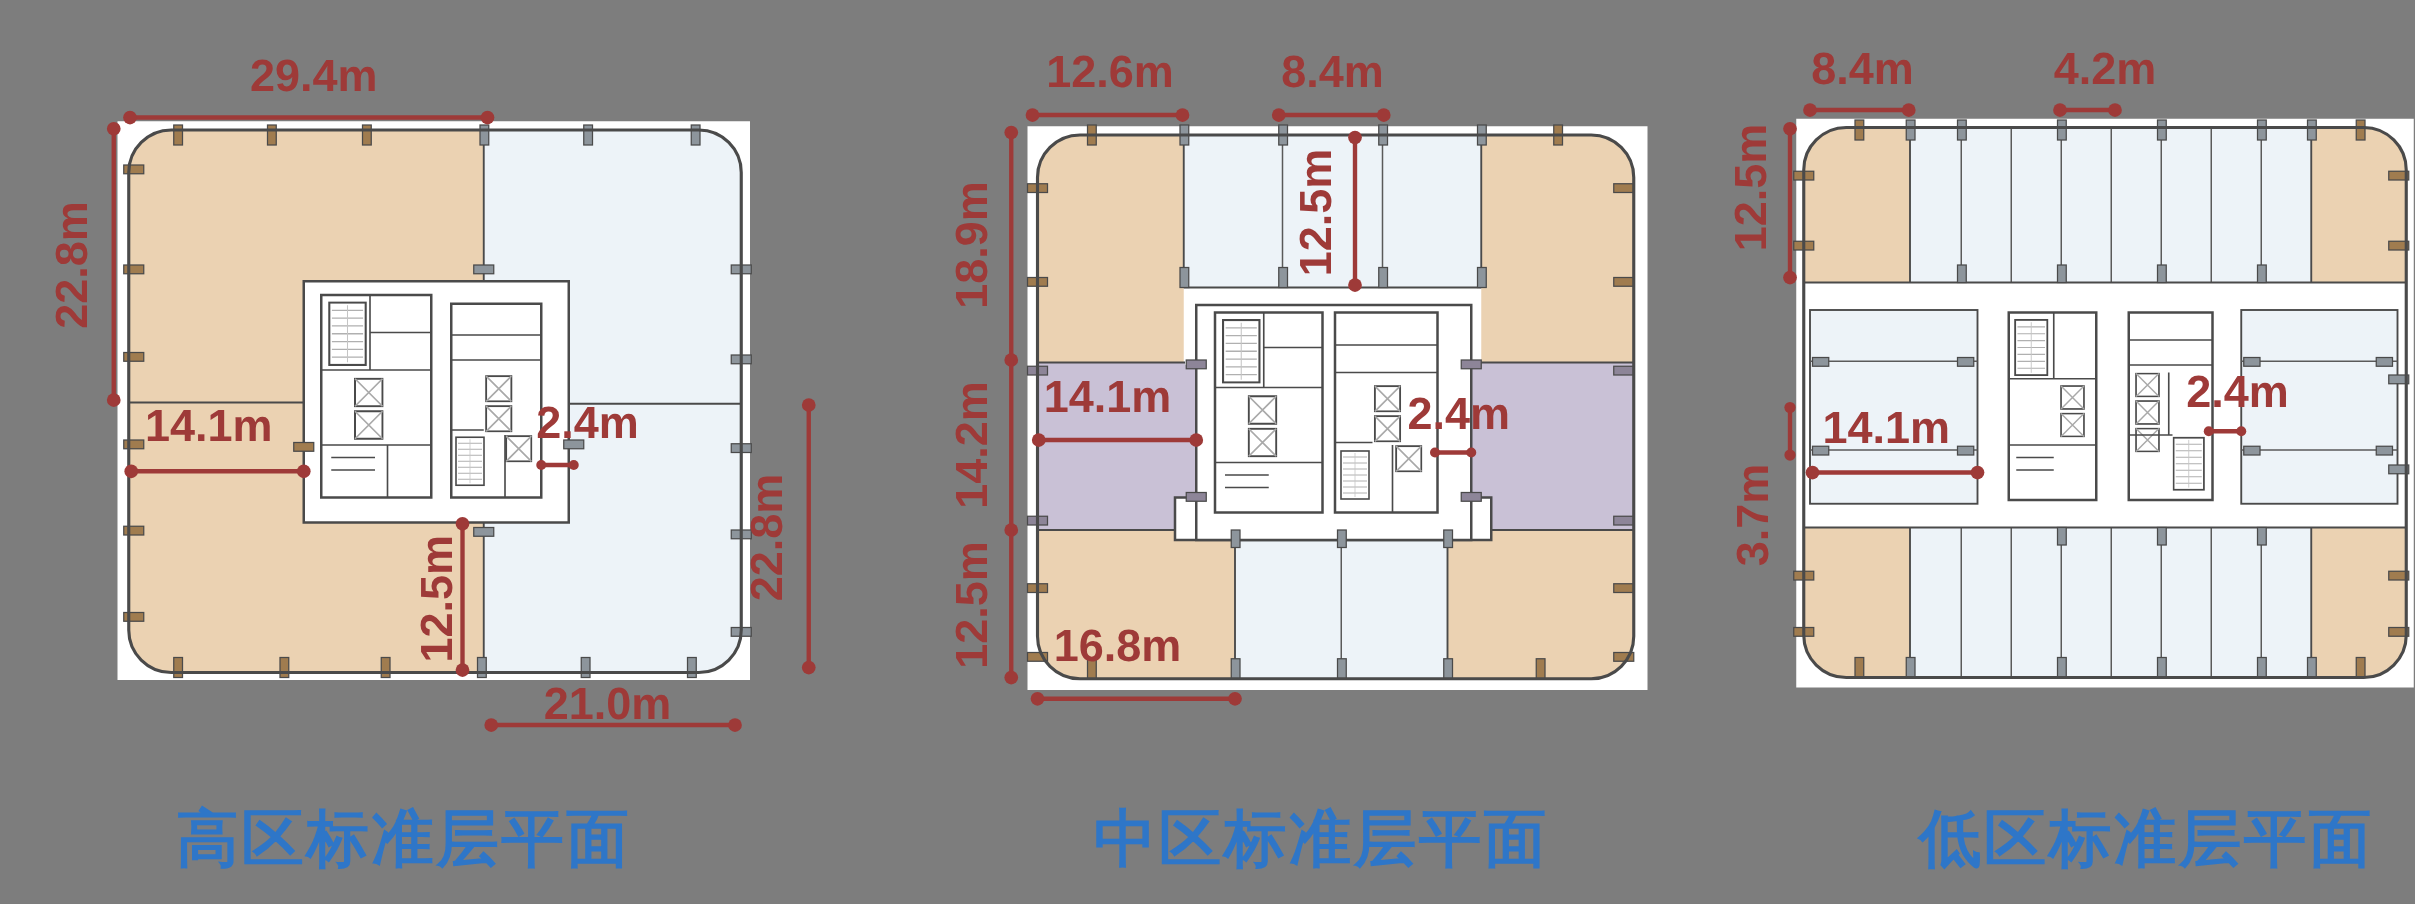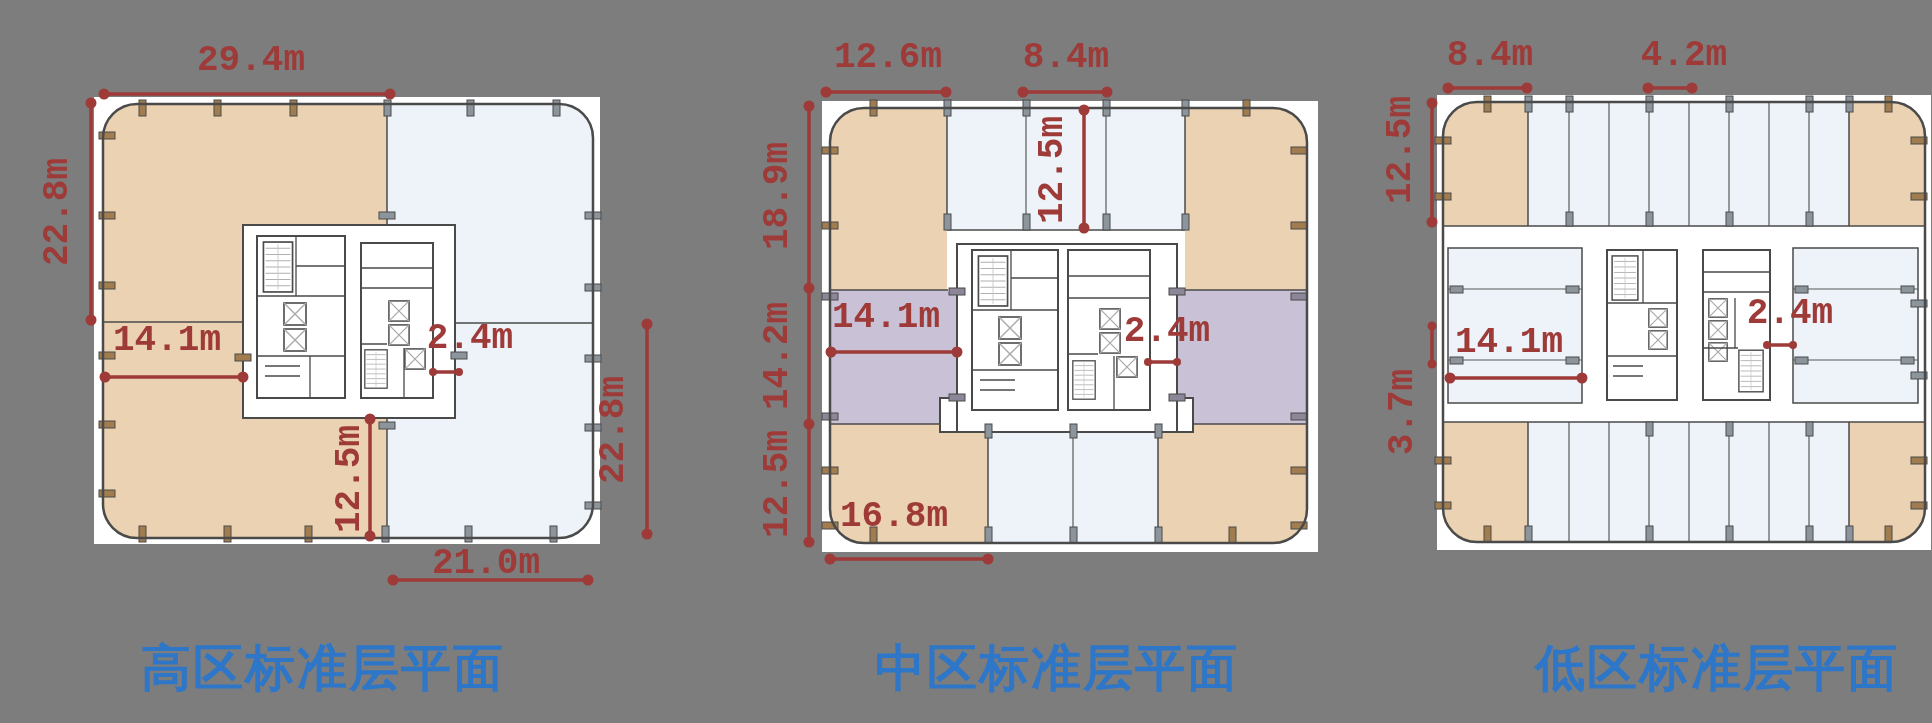--- a/index.html
+++ b/index.html
@@ -1,17 +1,17 @@
 <!DOCTYPE html>
 <html><head>
 <meta charset="utf-8">
 <style>
   html,body{margin:0;padding:0;background:#7d7d7d;}
   .stage{position:relative;width:1932px;height:723px;background:#7d7d7d;overflow:hidden;
-         font-family:Liberation Mono, monospace;}
+         font-family:Liberation Sans, sans-serif;}
   svg{display:block;}
   .canvas{fill:#ffffff;}
   .tan{fill:#ebd2b2;}
   .blu{fill:#edf3f8;}
   .pur{fill:#c9c1d6;}
   .wall{fill:none;stroke:#4a4a4a;stroke-width:2.5;}
   .ln{stroke:#4a4a4a;stroke-width:1.5;fill:none;}
   .ln2{stroke:#5a5a5a;stroke-width:1.2;fill:none;}
   .corebox{fill:#ffffff;stroke:#4a4a4a;stroke-width:2;}
   .corew{fill:#ffffff;stroke:#4a4a4a;stroke-width:2;}

